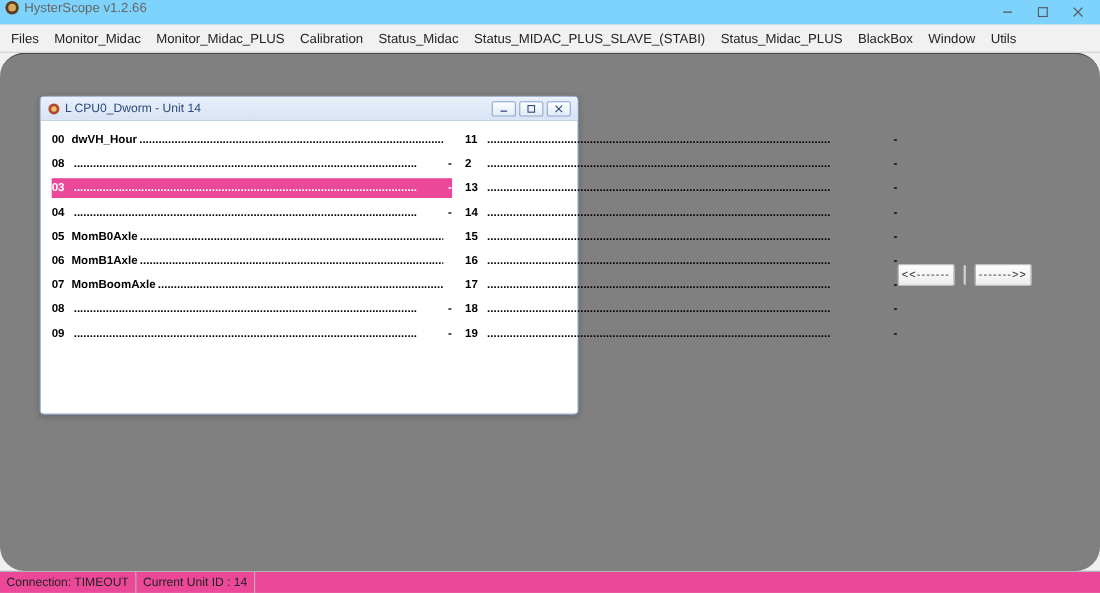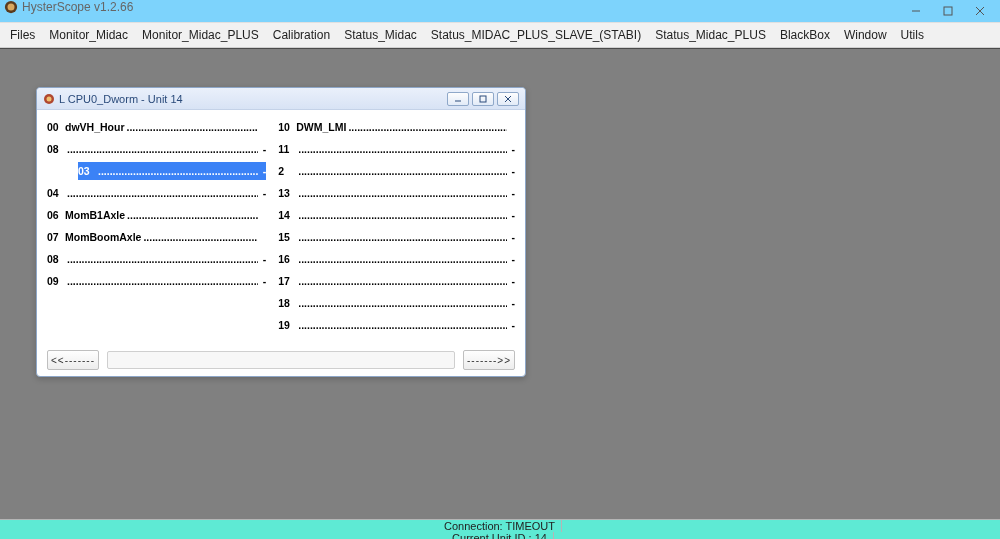--- a/index.html
+++ b/index.html
@@ -13,51 +13,51 @@
   .titlebar .spacer { flex: 1; }
   .win-btns { display: flex; gap: 0; }
   .win-btn { width: 32px; height: 22px; display: flex; align-items: center; justify-content: center; color: #555; font-size: 12px; }
   .win-btn svg { width: 10px; height: 10px; }
 
   
   .menubar { height: 22px; background: #f1f1f1; display: flex; align-items: center; padding: 12px 4px; gap: 2px; border-bottom: 1px solid #d0d0d0; font-size: 12px; color: #222; }
   .menubar .item { padding: 2px 6px; white-space: nowrap; }
 
   
-  .workspace { flex: 1; background: #808080; position: relative; overflow: hidden; border-top: 1px solid #4a4a4a; }
+  .workspace { flex: 1; background: #808080; position: relative; overflow: hidden; border-top: 1px solid #4a4a4a; border-radius: 22px; }
 
   
   .child-window { position: absolute; left: 36px; top: 38px; width: 490px; height: 290px; background: #ffffff; border: 1px solid #8ea7c8; border-radius: 4px; box-shadow: 0 2px 6px rgba(0,0,0,.2); display: flex; flex-direction: column; }
   .child-title { height: 22px; background: linear-gradient(#eaf0fb,#d8e3f5); display: flex; align-items: center; padding: 0 6px; font-size: 11px; color: #2a4a7a; border-bottom: 1px solid #c4d2e8; border-radius: 4px 4px 0 0; }
   .child-title .cw-icon { width: 12px; height: 12px; margin-right: 4px; }
   .child-title .spacer { flex: 1; }
   .child-title .cbtn { width: 22px; height: 14px; border: 1px solid #8fa8c9; background: linear-gradient(#fdfdfd,#e2ebf7); margin-left: 3px; display: flex; align-items: center; justify-content: center; border-radius: 2px; }
   .child-title .cbtn svg { width: 8px; height: 8px; }
 
-  .child-body { flex: 1; padding: 8px 10px 6px 10px; display: flex; flex-direction: column; }
+  .child-body { flex: 1; padding: 8px 10px 6px 10px; display: flex; }
   .columns { flex: 1; display: flex; gap: 12px; }
   .col { flex: 1; min-width: 0; display: flex; flex-direction: column; gap: 4px; }
   .col.right-col { flex: 1.08; }
 
   .row { display: flex; align-items: center; font-size: 10.5px; height: 18px; line-height: 18px; }
   .row .num { font-weight: bold; color: #000; flex: 0 0 18px; }
   .row .label { font-weight: bold; color: #000; }
   .row .dotsfill { flex: 1; overflow: hidden; white-space: nowrap; color: #000; letter-spacing: 0px; font-weight: bold; padding-left: 2px; }
   .row .val { flex: 0 0 8px; text-align: right; color: #000; font-weight: bold; }
-  .row.selected { background: #3b82f6; color: #ffffff; margin-left: 31px; }
+  .row.selected { background: #ec4899; color: #ffffff; }
   .row.selected .num, .row.selected .label, .row.selected .dotsfill, .row.selected .val { color: #ffffff; }
 
   .col.left-col .row { position: relative; }
 
   .nav-row { display: flex; align-items: center; gap: 8px; margin-top: 12px; }
   .nav-btn { width: 52px; height: 20px; border: 1px solid #bfbfbf; background: linear-gradient(#fefefe,#ededed); border-radius: 2px; display: flex; align-items: center; justify-content: center; font-size: 10px; letter-spacing: 1px; color: #333; }
   .nav-track { flex: 1; height: 18px; border: 1px solid #cfcfcf; background: #f7f7f7; border-radius: 2px; }
 
   
-  .statusbar { height: 20px; background: #5eead4; border-top: 1px solid #b5b5b5; display: flex; align-items: center; font-size: 11px; color: #222; flex-direction: column; }
+  .statusbar { height: 20px; background: #ec4899; border-top: 1px solid #b5b5b5; display: flex; align-items: center; font-size: 11px; color: #222; }
   .statusbar .cell { padding: 0 6px; height: 100%; display: flex; align-items: center; border-right: 1px solid #b5b5b5; }
   .statusbar .spacer { flex: 1; }
 
   .dots::after {
     content: "...........................................................................................................";
   }
 </style>
 </head>
 <body>
 
@@ -151,20 +151,26 @@
               <span class="num">03</span>
               <span class="dotsfill dots"></span>
               <span class="val">-</span>
             </div>
             <div class="row">
               <span class="num">04</span>
               <span class="dotsfill dots"></span>
               <span class="val">-</span>
             </div>
             <div class="row">
+              <span class="num">05</span>
+              <span class="label">MomB0Axle</span>
+              <span class="dotsfill dots"></span>
+              <span class="val"></span>
+            </div>
+            <div class="row">
               <span class="num">06</span>
               <span class="label">MomB1Axle</span>
               <span class="dotsfill dots"></span>
               <span class="val"></span>
             </div>
             <div class="row">
               <span class="num">07</span>
               <span class="label">MomBoomAxle</span>
               <span class="dotsfill dots"></span>
               <span class="val"></span>
@@ -174,26 +180,20 @@
               <span class="dotsfill dots"></span>
               <span class="val">-</span>
             </div>
             <div class="row">
               <span class="num">09</span>
               <span class="dotsfill dots"></span>
               <span class="val">-</span>
             </div>
           </div>
         <div class="col right-col" id="right-col">
-            <div class="row">
-              <span class="num">10</span>
-              <span class="label">DWM_LMI</span>
-              <span class="dotsfill dots"></span>
-              <span class="val"></span>
-            </div>
             <div class="row">
               <span class="num">11</span>
               <span class="dotsfill dots"></span>
               <span class="val">-</span>
             </div>
             <div class="row">
               <span class="num">2</span>
               <span class="dotsfill dots"></span>
               <span class="val">-</span>
             </div>

